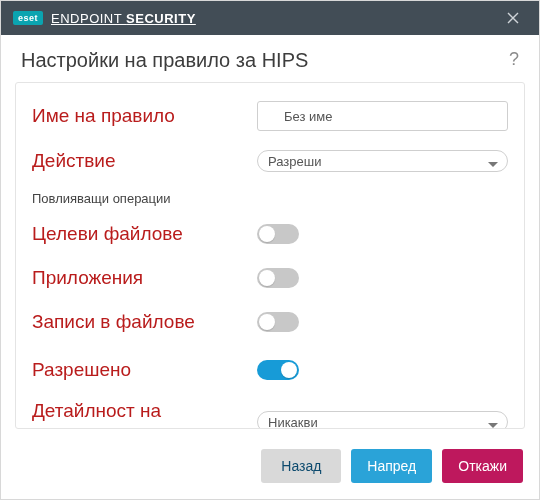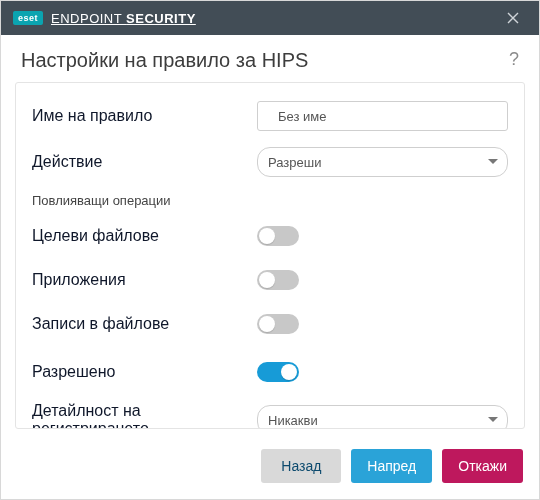--- a/index.html
+++ b/index.html
@@ -10,26 +10,26 @@
   .brand-text { font-size: 13px; letter-spacing: 0.5px; font-weight: 400; text-decoration: underline; }
   .brand-text b { font-weight: 600; }
   .titlebar-spacer { flex: 1; }
   .close-btn { width: 28px; height: 28px; display: flex; align-items: center; justify-content: center; cursor: pointer; color: #cfd4d8; }
   .close-btn svg { width: 12px; height: 12px; }
   .header { padding: 14px 20px 10px 20px; display: flex; align-items: flex-start; }
   .header h1 { font-size: 20px; font-weight: 400; color: #3d3d3d; flex: 1; }
   .help { color: #8a8a8a; font-size: 18px; cursor: pointer; }
   .panel { margin: 0 14px 10px 14px; border: 1px solid #e4e4e4; border-radius: 3px; padding: 18px 16px 18px 16px; flex: 1; overflow: auto; }
   .row { display: flex; align-items: center; margin-bottom: 16px; min-height: 28px; }
-  .row-label { width: 225px; font-size: 16px; color: #0f172a; }
+  .row-label { width: 225px; font-size: 19px; color: #b91c1c; }
   .row-control { flex: 1; }
   .section-label { font-size: 13px; color: #444; margin-top: 6px; margin-bottom: 14px; }
-  input[type=text].txt { width: 100%; height: 30px; border: 1px solid #cfcfcf; border-radius: 3px; padding: 0 20px; font-size: 13px; color: #555; outline: none; }
+  input[type=text].txt { width: 100%; height: 30px; border: 1px solid #cfcfcf; border-radius: 3px; padding: 0 26px; font-size: 13px; color: #555; outline: none; }
   .select { position: relative; }
-  .select select { width: 100%; height: 30px; border: 1px solid #cfcfcf; border-radius: 13px; padding: 0 28px 0 10px; font-size: 13px; color: #555; background: #fff; appearance: none; -webkit-appearance: none; outline: none; cursor: pointer; }
+  .select select { width: 100%; height: 22px; border: 1px solid #cfcfcf; border-radius: 13px; padding: 0 28px 0 10px; font-size: 13px; color: #555; background: #fff; appearance: none; -webkit-appearance: none; outline: none; cursor: pointer; }
   .select::after { content: ""; position: absolute; right: 10px; top: 12px; width: 0; height: 0; border-left: 5px solid transparent; border-right: 5px solid transparent; border-top: 5px solid #777; pointer-events: none; }
   .toggle { position: relative; width: 42px; height: 20px; border-radius: 10px; background: #c8c8c8; cursor: pointer; transition: background .15s; }
   .toggle .knob { position: absolute; top: 2px; left: 2px; width: 16px; height: 16px; border-radius: 50%; background: #fff; transition: left .15s; box-shadow: 0 1px 1px rgba(0,0,0,.15); }
   .toggle.on { background: #179bd7; }
   .toggle.on .knob { left: 24px; }
   .footer { padding: 10px 16px 16px 16px; display: flex; justify-content: flex-end; gap: 10px; }
   .btn { height: 34px; min-width: 80px; padding: 0 16px; border-radius: 3px; font-size: 14px; border: none; cursor: pointer; }
   .btn-disabled { background: #d9d9d9; color: #0c4a6e; cursor: default; }
   .btn-primary { background: #2aa3d8; color: #fff; }
   .btn-secondary { background: #be185d; color: #fff; }

